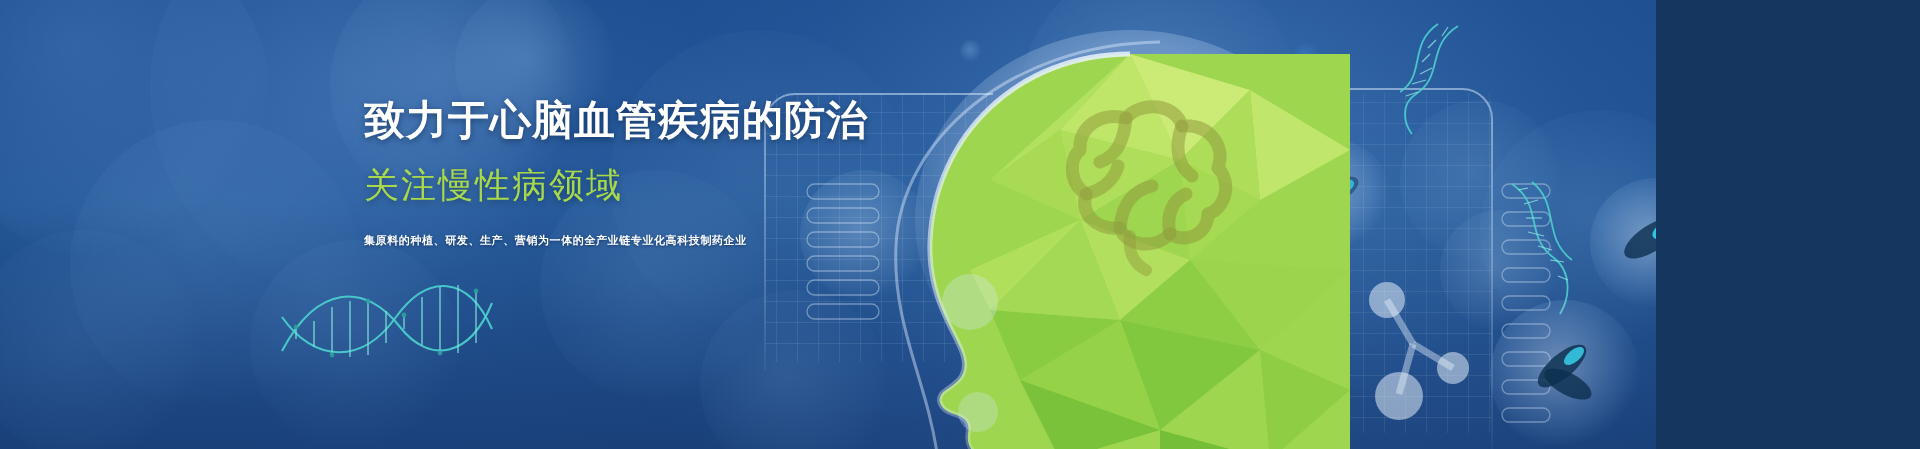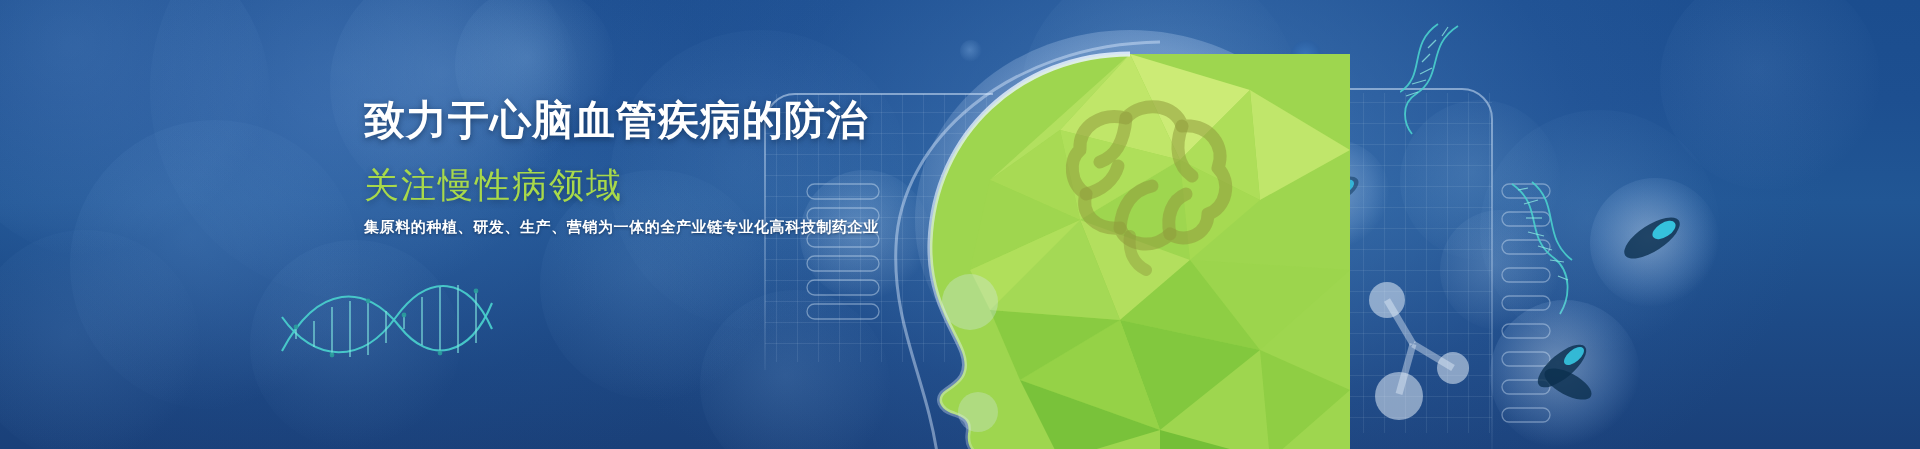--- a/index.html
+++ b/index.html
@@ -1,20 +1,20 @@
 <!DOCTYPE html>
 <html><head>
 <meta charset="utf-8">
 <style>
   html,body{margin:0;padding:0;background:#14365f;}
   body{font-family:"Liberation Sans","DejaVu Sans",sans-serif;}
 
   .banner{
     position:relative;
-    width:1920px;height:449px;
+    width:1656px;height:449px;
     overflow:hidden;
     background:
       radial-gradient(ellipse 900px 620px at 1180px 150px, rgba(86,140,200,0.55) 0%, rgba(60,110,180,0.18) 45%, rgba(0,0,0,0) 72%),
       radial-gradient(ellipse 700px 500px at 330px 120px, rgba(70,120,190,0.40) 0%, rgba(40,85,155,0.10) 55%, rgba(0,0,0,0) 78%),
       linear-gradient(180deg,#1b4d8e 0%,#1d4f90 22%,#215694 45%,#1d4a86 72%,#1a4079 100%),
       #1d4f90;
   }
 
   
   .bokeh{position:absolute;border-radius:50%;pointer-events:none;}
@@ -38,22 +38,22 @@
     text-shadow:0 2px 6px rgba(8,30,60,0.55);
   }
   .line1 .accent{color:#ffffff;}
   .line2{
     margin-top:20px;
     font-size:35px;line-height:42px;color:#a8d94a;
     letter-spacing:2px;white-space:nowrap;
     text-shadow:0 2px 6px rgba(8,30,60,0.45);
   }
   .line3{
-    margin-top:11px;
-    font-size:15px;line-height:20px;color:#ffffff;font-weight:bold;
+    margin-top:24px;
+    font-size:11px;line-height:20px;color:#ffffff;font-weight:bold;
     letter-spacing:0.6px;white-space:nowrap;
     text-shadow:0 1px 3px rgba(8,30,60,0.6);
   }
 
   
   .cell{position:absolute;border-radius:50%;pointer-events:none;}
 </style>
 </head>
 <body>
 

